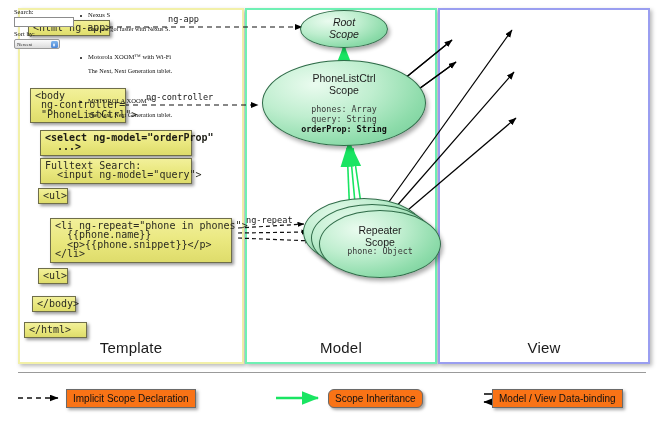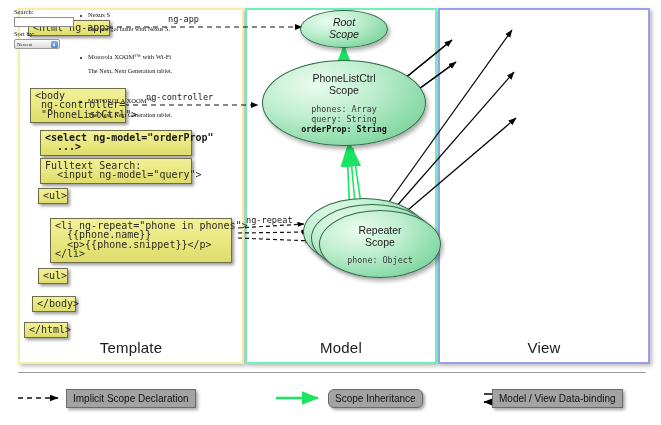--- a/index.html
+++ b/index.html
@@ -75,21 +75,21 @@
 
   
   .edge-lbl{
     position:absolute;font-family:"DejaVu Sans Mono", monospace;
     font-size:8.6px;color:#1a1a1a;background:transparent;white-space:nowrap;
   }
 
   
   #legend{position:absolute;left:18px;top:381px;width:628px;height:34px;}
   .lg-box{
-    position:absolute;background:#a3a3a3;border:1px solid #6a6a6a;
+    position:absolute;background:#f97316;border:1px solid #6a6a6a;
     box-shadow:2px 2px 3px rgba(0,0,0,0.35);
     font-size:10px;color:#111;padding:2px 6px;white-space:nowrap;
     box-sizing:border-box;line-height:13px;
   }
   svg{position:absolute;left:0;top:0;overflow:visible;}
   .hr{position:absolute;left:18px;top:372px;width:628px;height:1px;background:#9a9a9a;}
 </style>
 </head>
 <body>
 
@@ -180,21 +180,21 @@
 
   <div class="code" style="left:50px;top:218px;width:182px;">&lt;li ng-repeat="phone in phones"&gt;
   {{phone.name}}
   &lt;p&gt;{{phone.snippet}}&lt;/p&gt;
 &lt;/li&gt;</div>
 
   <div class="code" style="left:38px;top:268px;width:30px;">&lt;ul&gt;</div>
 
   <div class="code" style="left:32px;top:296px;width:44px;">&lt;/body&gt;</div>
 
-  <div class="code" style="left:24px;top:322px;width:44px;">&lt;/html&gt;</div>
+  <div class="code" style="left:24px;top:322px;width:63px;">&lt;/html&gt;</div>
 
   <div class="edge-lbl" style="left:168px;top:14px;">ng-app</div>
   <div class="edge-lbl" style="left:146px;top:92px;">ng-controller</div>
   <div class="edge-lbl" style="left:246px;top:215px;">ng-repeat</div>
 
   <div class="ell" style="left:300px;top:10px;width:88px;height:38px;font-style:italic;">
     <div class="ell-txt t-title" style="top:5px;">Root</div>
     <div class="ell-txt t-title" style="top:17px;">Scope</div>
   </div>
 
@@ -204,21 +204,21 @@
     <div class="ell-txt t-mono" style="top:43px;">phones: Array</div>
     <div class="ell-txt t-mono" style="top:53px;">query: String</div>
     <div class="ell-txt t-mono b" style="top:63px;">orderProp: String</div>
   </div>
 
   <div class="ell" style="left:303px;top:198px;width:122px;height:68px;"></div>
   <div class="ell" style="left:311px;top:204px;width:122px;height:68px;"></div>
   <div class="ell" style="left:319px;top:210px;width:122px;height:68px;">
     <div class="ell-txt t-title" style="top:13px;">Repeater</div>
     <div class="ell-txt t-title" style="top:25px;">Scope</div>
-    <div class="ell-txt t-mono" style="top:44px;">phone: Object</div>
+    <div class="ell-txt t-mono" style="top:35px;">phone: Object</div>
   </div>
 
   <div id="view-ui">
     <div class="v-label" style="left:6px;top:2px;">Search:</div>
     <input class="v-input" style="left: 6px; top: 11px; width: 60px; height: 10px; font-size: 6px;" value="">
 
     <div class="v-label" style="left:6px;top:24px;">Sort by:</div>
     <div class="v-select" style="left:6px;top:33px;width:46px;height:10px;">
       <span>Newest</span>
       <span class="arrowbox"></span>

